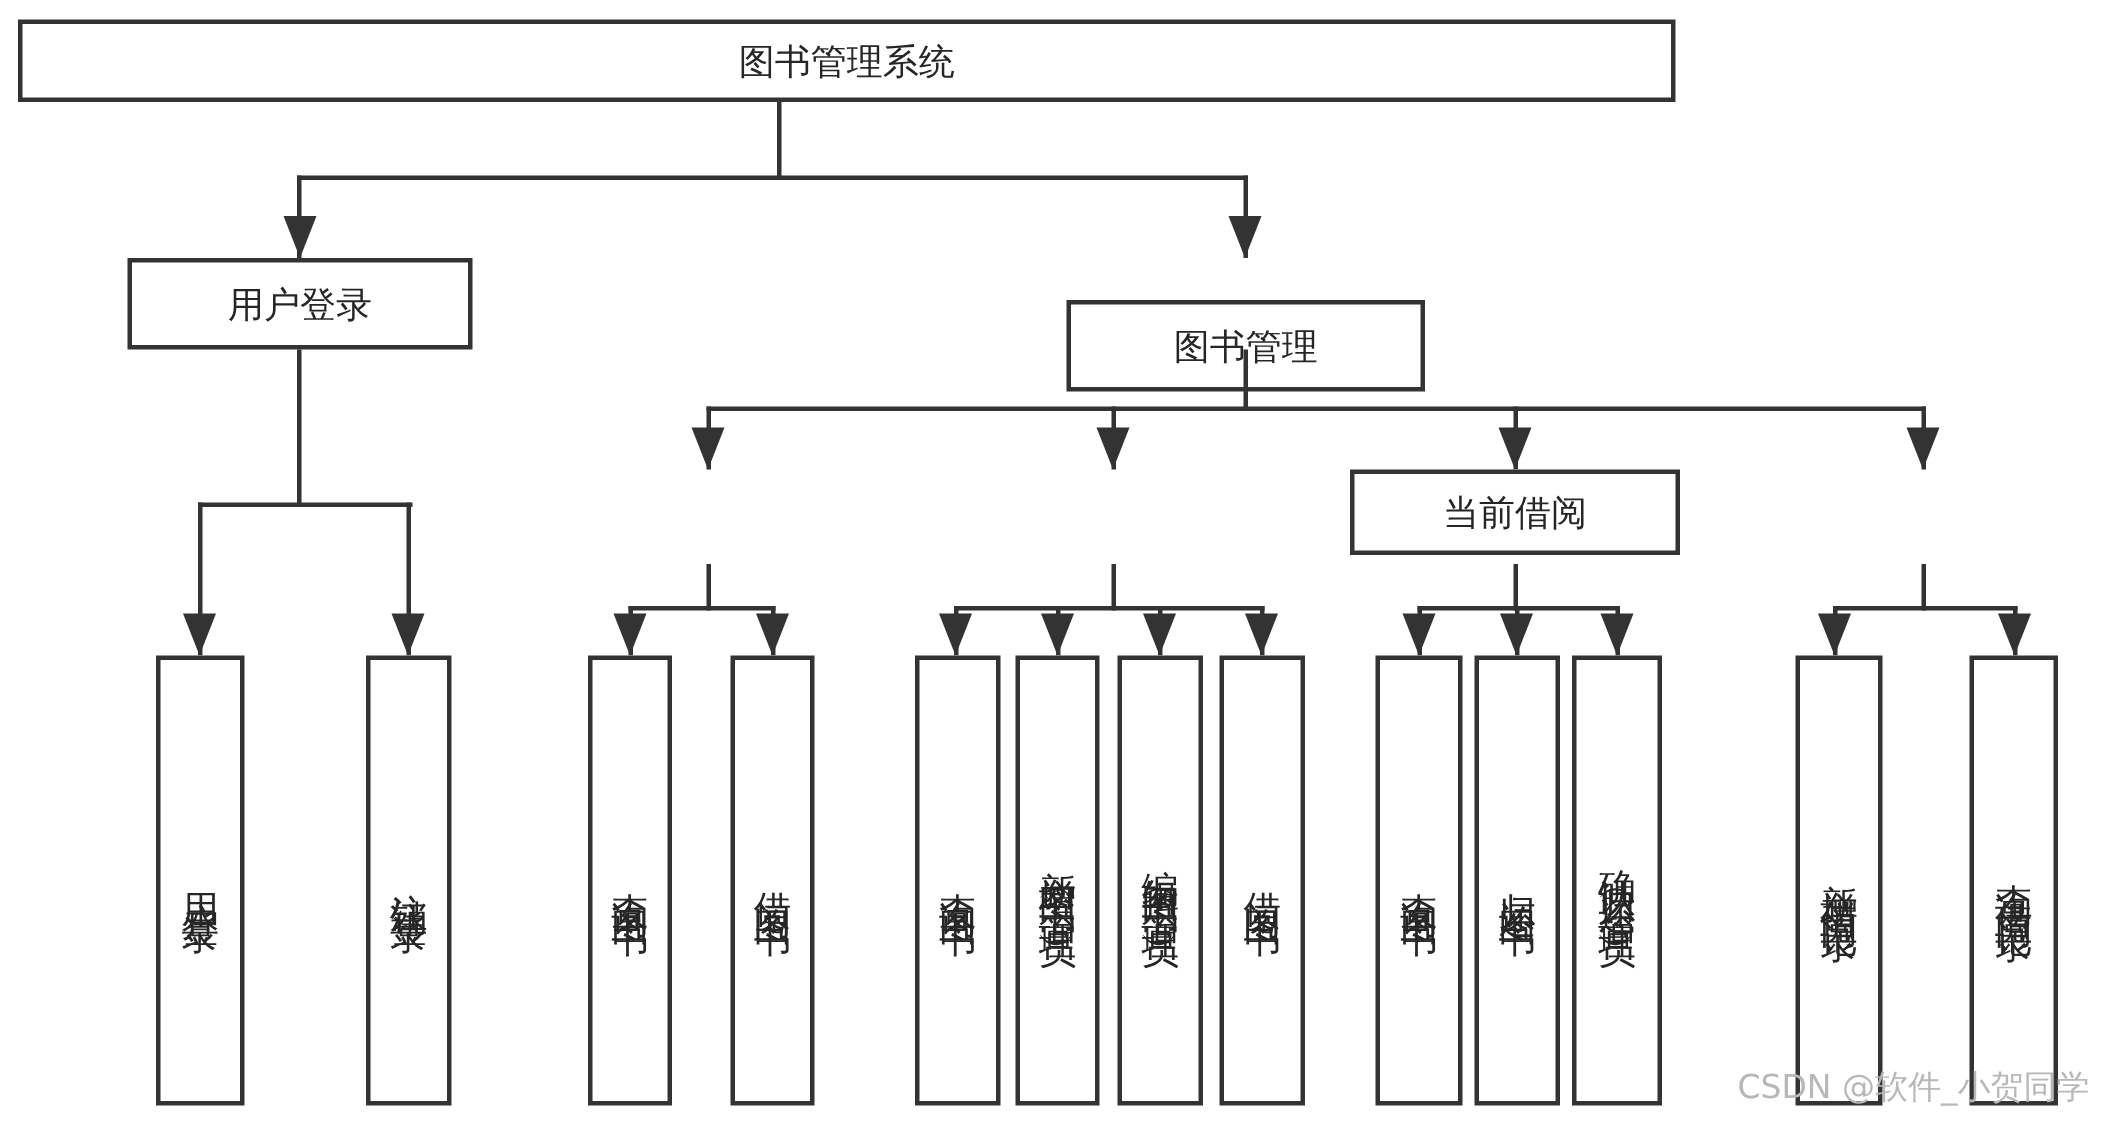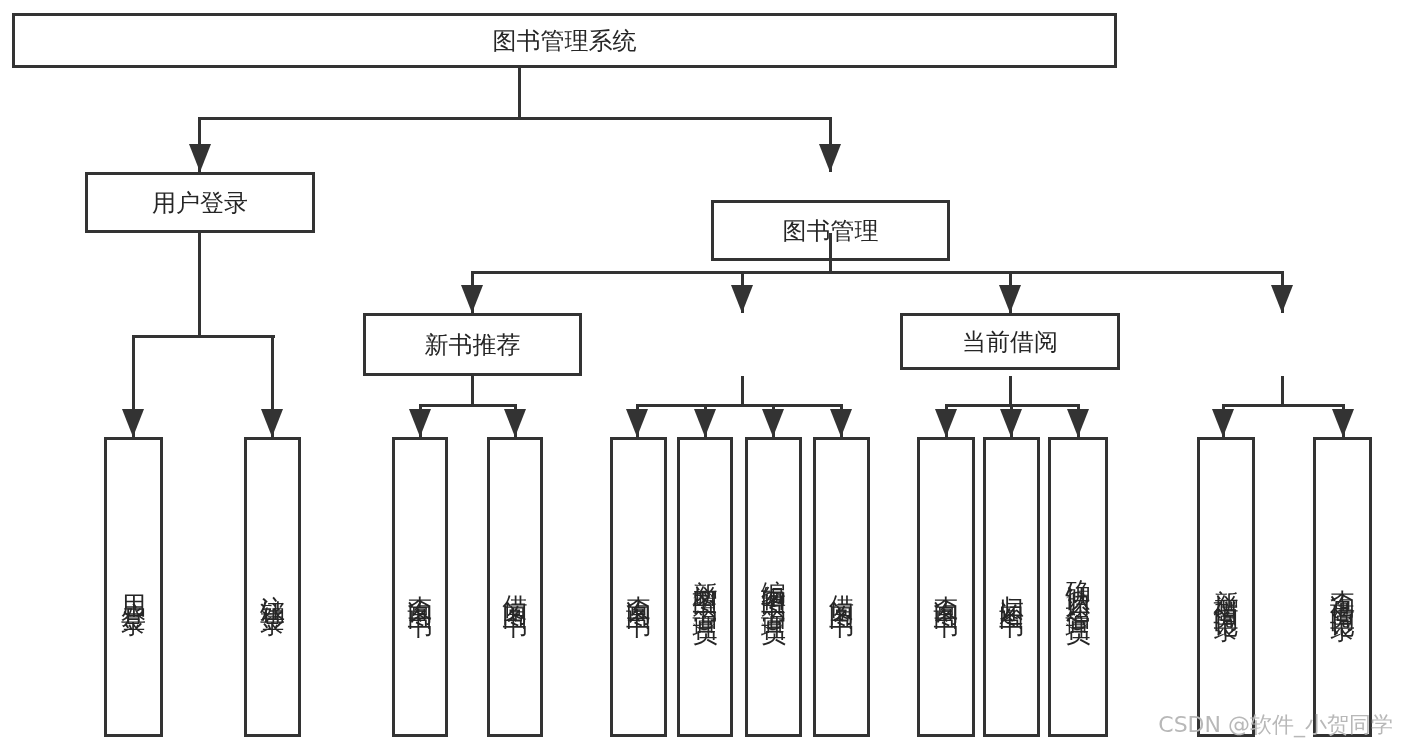--- a/index.html
+++ b/index.html
@@ -81,23 +81,20 @@
   <div class="line" style="left:471px; top:271px; width:813px; height:3px;"></div>
   <div class="line" style="left:471px; top:271px; width:3px; height:42px;"></div>
   <div class="arrow" style="left:461px; top:285px;"></div>
   <div class="line" style="left:741px; top:271px; width:3px; height:42px;"></div>
   <div class="arrow" style="left:731px; top:285px;"></div>
   <div class="line" style="left:1009px; top:271px; width:3px; height:42px;"></div>
   <div class="arrow" style="left:999px; top:285px;"></div>
   <div class="line" style="left:1281px; top:271px; width:3px; height:42px;"></div>
   <div class="arrow" style="left:1271px; top:285px;"></div>
 
-  <div class="box" style="left:363px; top:313px; width:219px; height:63px;">
-    <span class="hl">新书推荐</span>
-  </div>
   <div class="box" style="left:900px; top:313px; width:220px; height:57px;">
     <span class="hl">当前借阅</span>
   </div>
 
   <div class="line" style="left:471px; top:376px; width:3px; height:31px;"></div>
   <div class="line" style="left:419px; top:404px; width:98px; height:3px;"></div>
   <div class="line" style="left:419px; top:404px; width:3px; height:33px;"></div>
   <div class="arrow" style="left:409px; top:409px;"></div>
   <div class="line" style="left:514px; top:404px; width:3px; height:33px;"></div>
   <div class="arrow" style="left:504px; top:409px;"></div>

